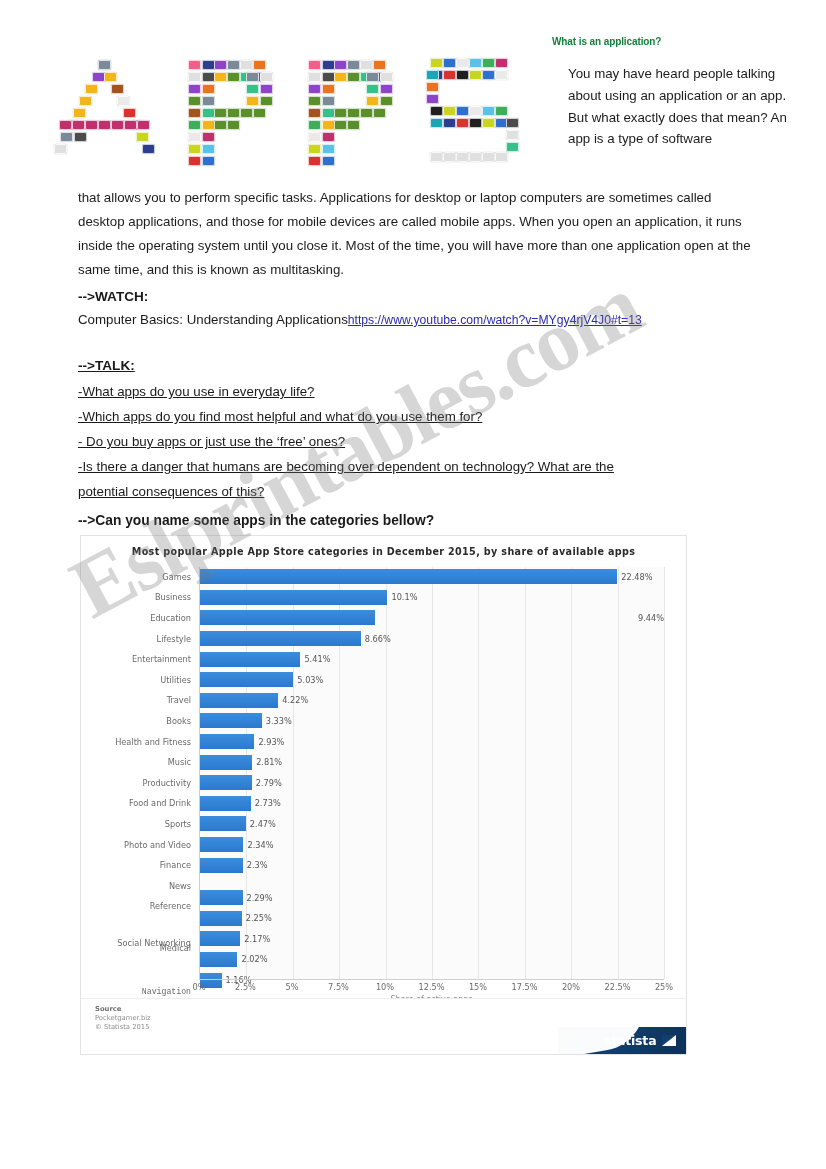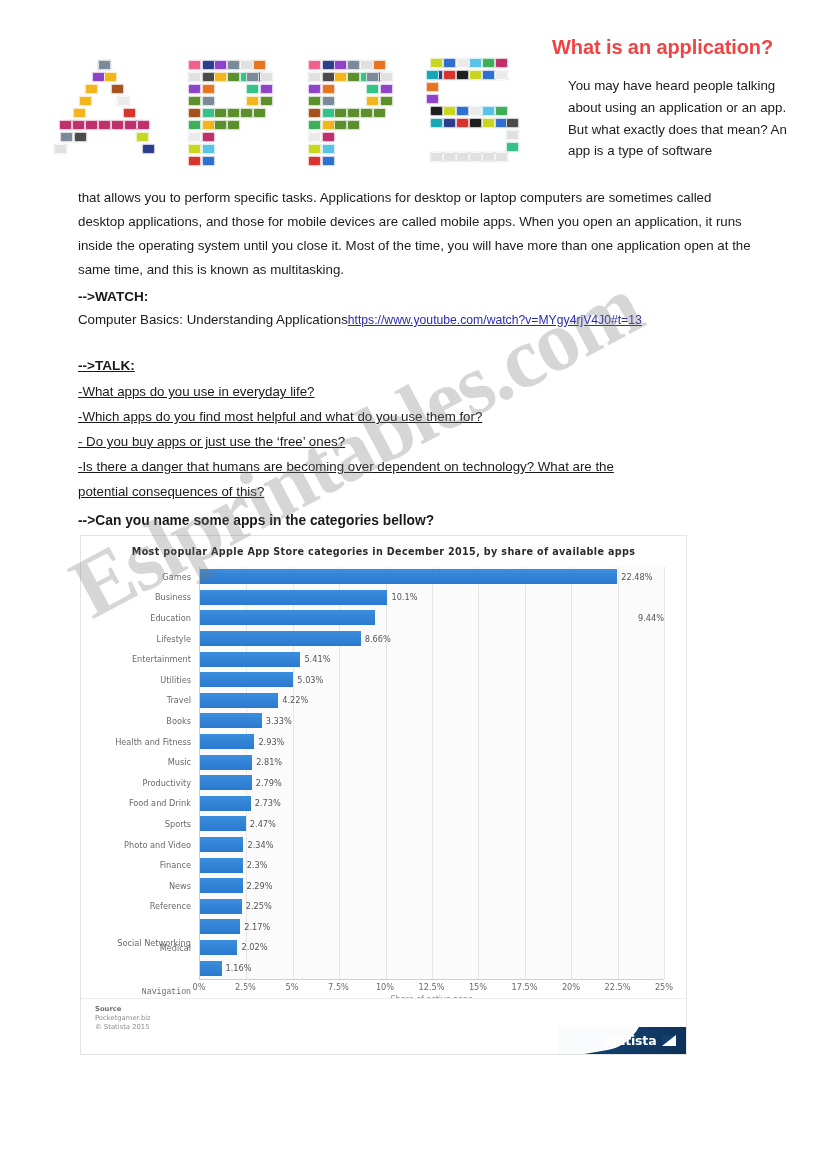--- a/index.html
+++ b/index.html
@@ -48,24 +48,24 @@
     box-shadow: 0 0 1px rgba(0,0,0,.35);
   }
 
   .intro {
     position: absolute;
     left: 552px; top: 36px;
     width: 262px;
   }
   .intro h1 {
     margin: 0 0 11px 0;
-    font-size: 20px;
+    font-size: 10px;
     font-weight: bold;
     letter-spacing: -0.1px;
-    color: #ef4444;
+    color: #15803d;
   }
   .intro p {
     margin: 16px;
     font-size: 13.3px;
     line-height: 21.8px;
     color: #1c1c1c;
   }
 
   
   .body-text {
@@ -584,21 +584,21 @@
               <span class="bar-val">2.47%</span>
             </div>
             <div class="row" style="height: 20.6px;">
               <div class="bar" style="width: 9.36%;"></div>
               <span class="bar-val">2.34%</span>
             </div>
             <div class="row" style="height: 20.6px;">
               <div class="bar" style="width: 9.2%;"></div>
               <span class="bar-val">2.3%</span>
             </div>
-            <div class="row" style="height: 20.6px;">
+            <div class="row" style="height: 20.6px; margin-top: 12px;">
               <div class="bar" style="width: 9.16%;"></div>
               <span class="bar-val">2.29%</span>
             </div>
             <div class="row" style="height: 20.6px;">
               <div class="bar" style="width: 9%;"></div>
               <span class="bar-val">2.25%</span>
             </div>
             <div class="row" style="height: 20.6px;">
               <div class="bar" style="width: 8.68%;"></div>
               <span class="bar-val">2.17%</span>

